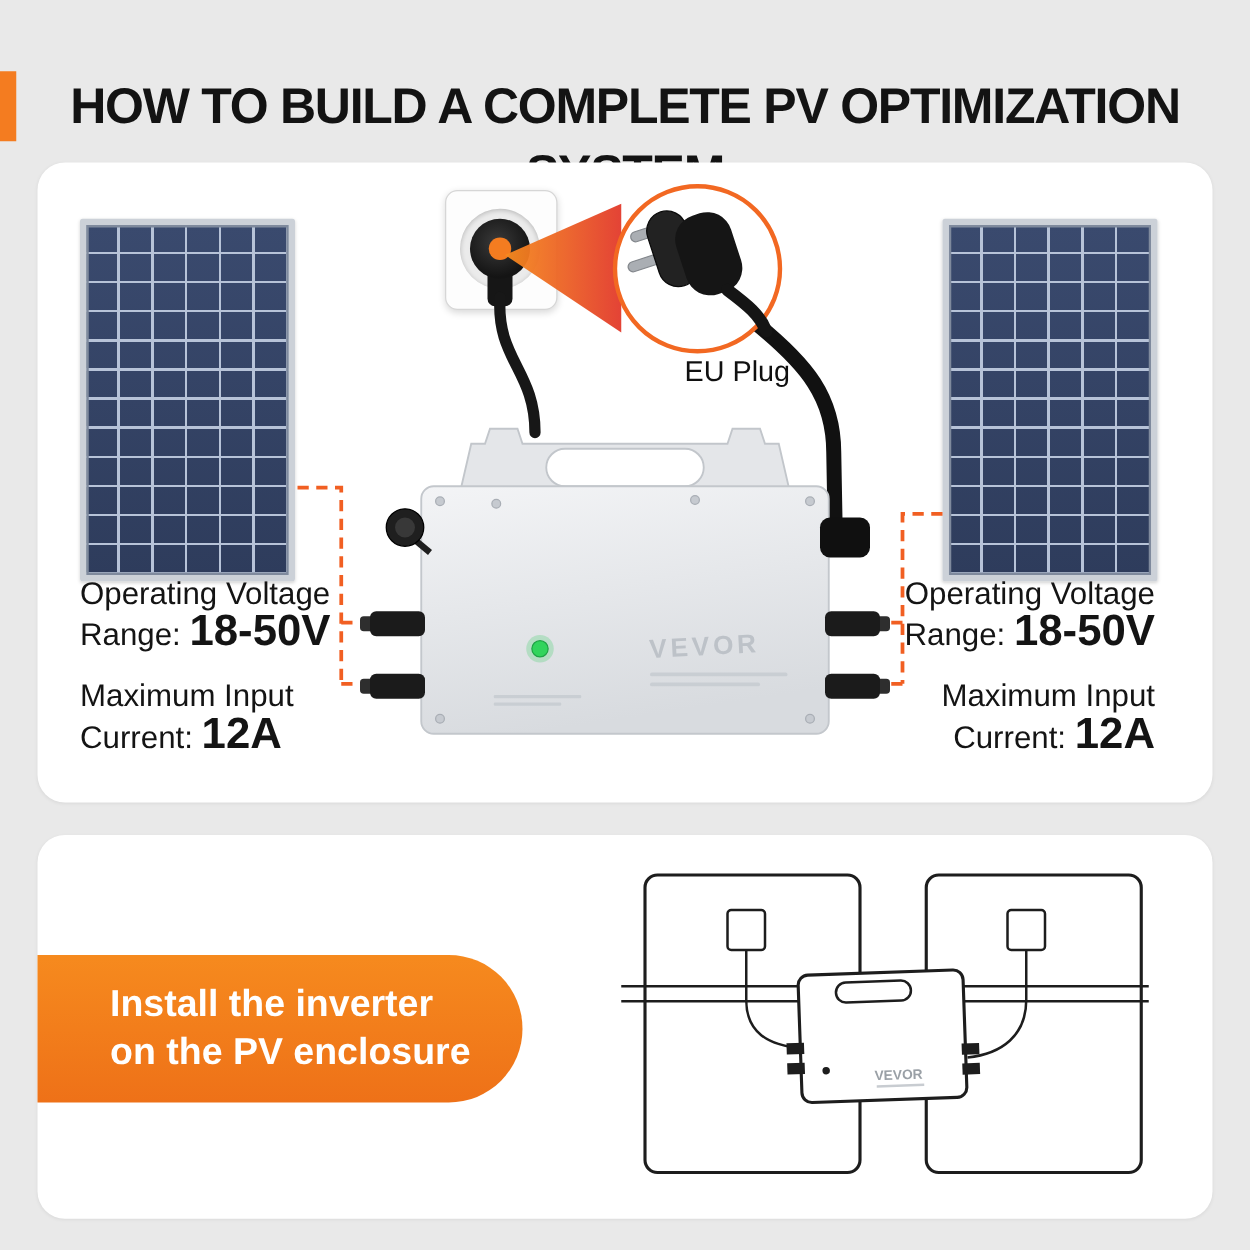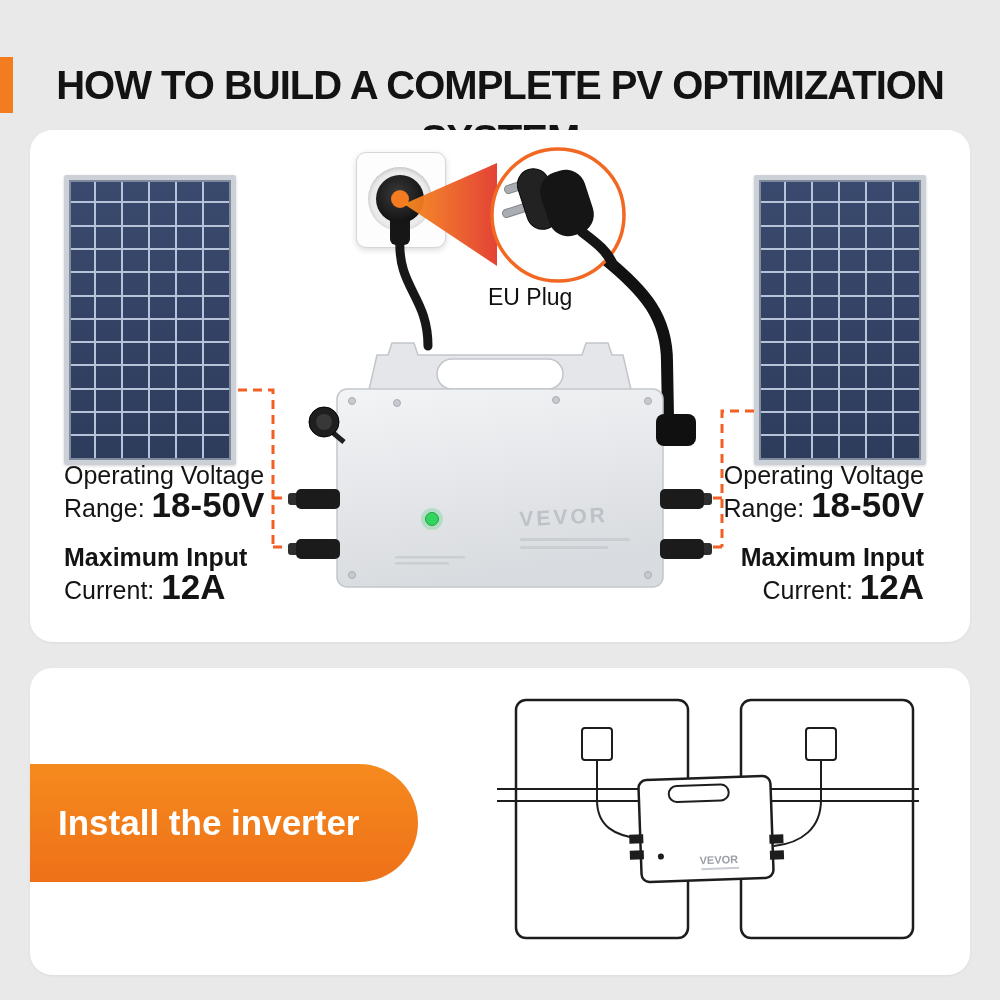--- a/index.html
+++ b/index.html
@@ -39,39 +39,39 @@
     background:#ebebeb;box-shadow:inset 0 1px 4px rgba(0,0,0,.22);
   }
   .plug-neck{position:absolute;left:33px;top:58px;width:20px;height:34px;background:#161616;border-radius:6px;}
   .plug-face{
     position:absolute;left:19px;top:22px;width:48px;height:48px;border-radius:50%;
     background:radial-gradient(circle at 45% 40%, #3a3a3a 0%, #141414 70%);
   }
   .plug-dot{position:absolute;left:15px;top:15px;width:18px;height:18px;border-radius:50%;background:#f47c20;}
 
   .eu-label{
-    position:absolute;left:488px;top:284px;width:144px;text-align:left;
+    position:absolute;left:488px;top:284px;width:144px;text-align:right;
     font-size:23px;color:#101010;
   }
 
   .spec{position:absolute;top:460px;width:202px;}
   .spec-left-block{left:64px;text-align:left;}
   .spec-right-block{left:722px;text-align:right;}
   .spec-line{font-size:25px;height:30px;line-height:30px;white-space:nowrap;}
   .spec-line b{font-size:35px;}
-  .spec-gap{margin-top:22px;font-weight:bold;}
+  .spec-gap{margin-top:22px;}
 
   .callout{
     position:absolute;left:30px;top:764px;width:388px;height:118px;
     background:linear-gradient(180deg,#f68a1e,#ee7118);
     border-radius:0 60px 60px 0;
     display:flex;align-items:center;
   }
   .callout-text{
-    padding-left:28px;color:#ffffff;font-size:35px;font-weight:bold;line-height:38px;
+    padding-left:58px;color:#ffffff;font-size:30px;font-weight:bold;line-height:38px;
   }
   .overlay{position:absolute;left:0;top:0;pointer-events:none;}
 </style>
 </head>
 <body>
 
 <div class="accent-bar"></div>
 <h1 class="title">HOW TO BUILD A COMPLETE PV OPTIMIZATION SYSTEM</h1>
 
 <section class="card card-top"></section>
@@ -98,20 +98,21 @@
 <div class="spec spec-right-block">
   <div class="spec-line"><span>Operating Voltage</span></div>
   <div class="spec-line"><span>Range: </span><b>18-50V</b></div>
   <div class="spec-line spec-gap"><span>Maximum Input</span></div>
   <div class="spec-line"><span>Current: </span><b>12A</b></div>
 </div>
 
 <div class="callout">
   <div class="callout-text">
     <span>Install the inverter</span><br>
+    <span>on the PV enclosure</span>
   </div>
 </div>
 
 <svg class="overlay" width="1000" height="1000" viewBox="0 0 1000 1000" xmlns="http://www.w3.org/2000/svg">
   <defs>
     <linearGradient id="beamGrad" x1="0" y1="0" x2="1" y2="0">
       <stop offset="0" stop-color="#f68b1e"></stop>
         <stop offset="1" stop-color="#e2392b"></stop>
     </linearGradient>
     <linearGradient id="bodyGrad" x1="0" y1="0" x2="0.25" y2="1">

